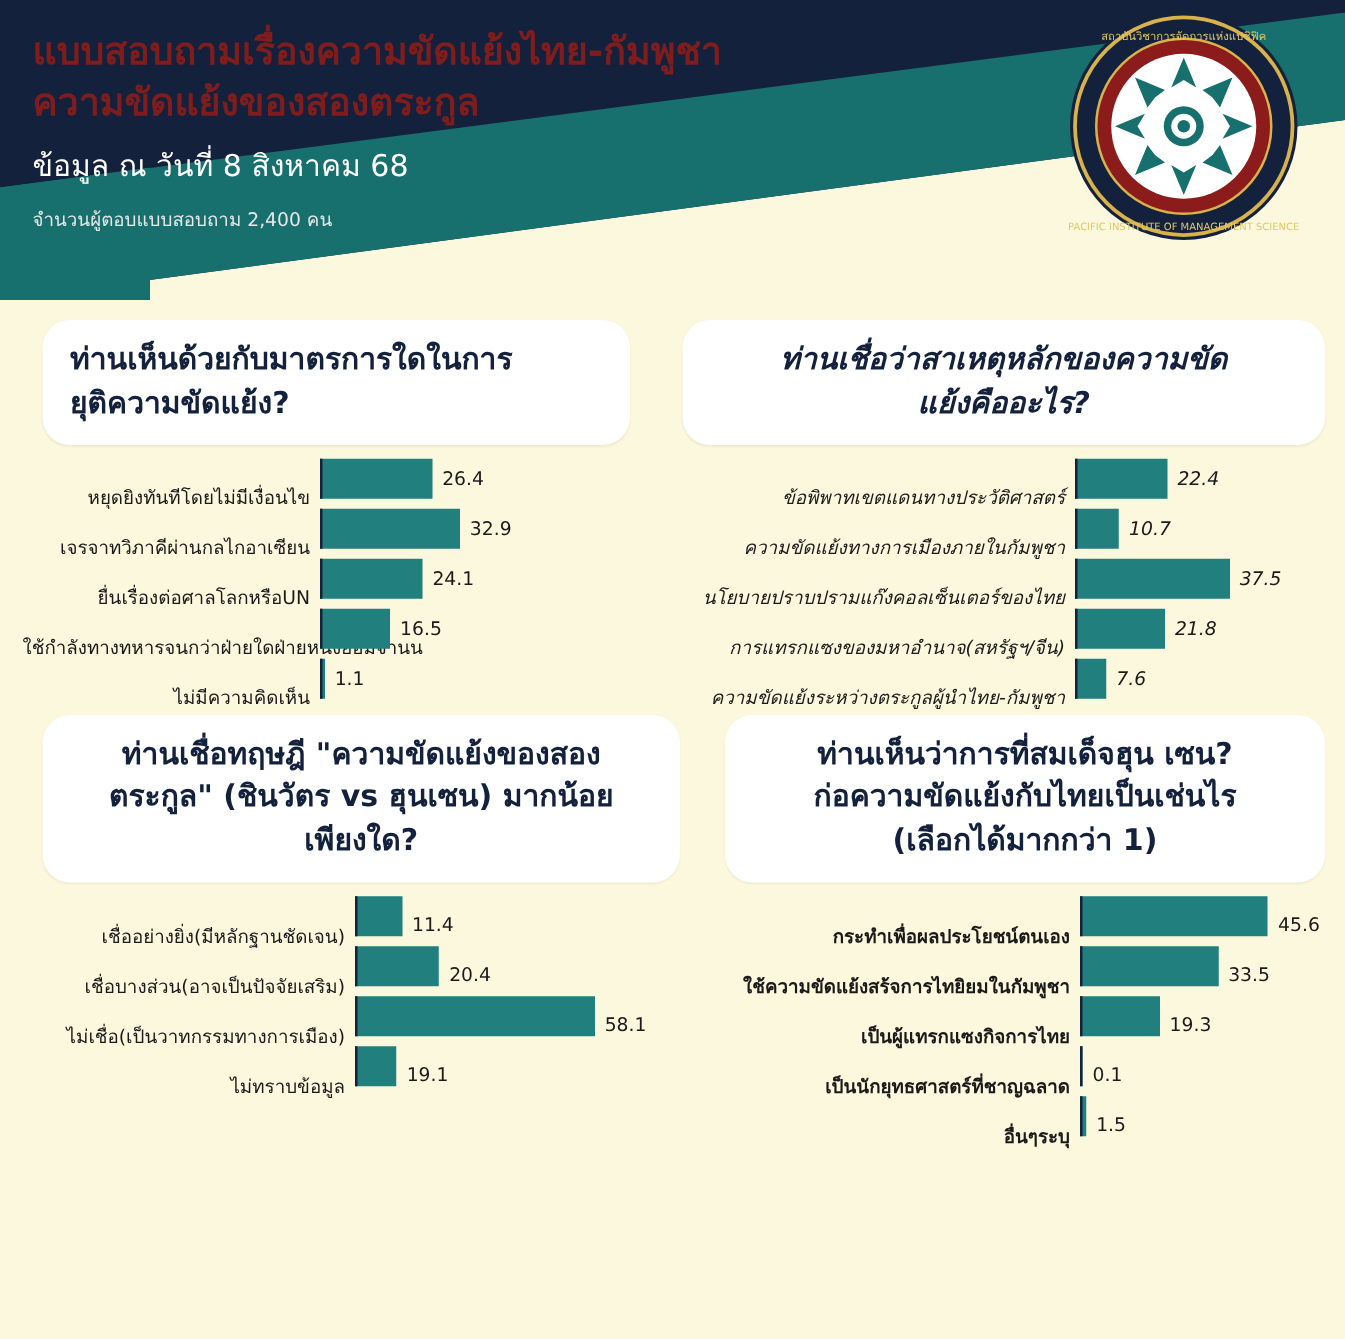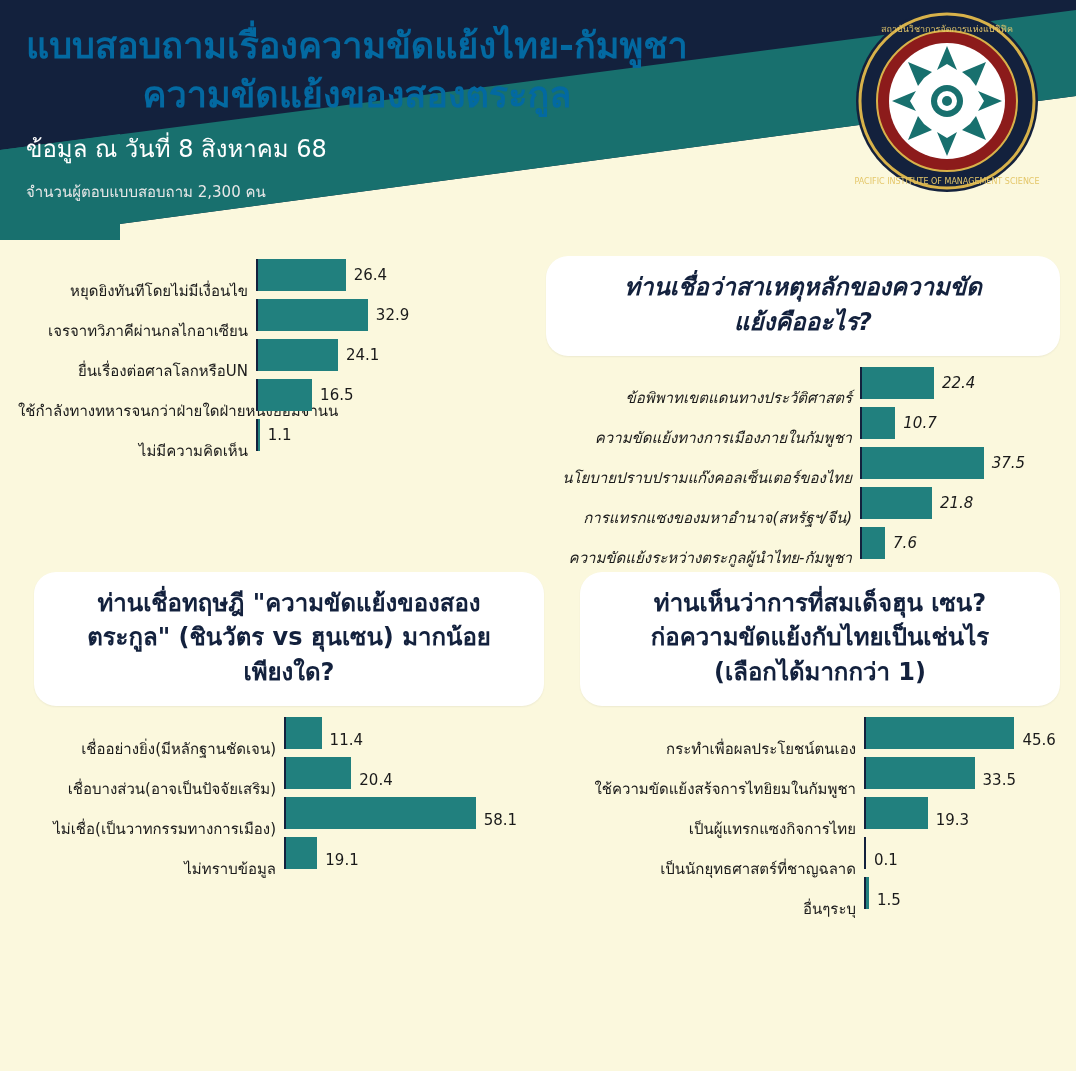--- a/index.html
+++ b/index.html
@@ -45,26 +45,25 @@
     background: #18706e;
     clip-path: polygon(0 150px, 120px 134px, 120px 260px, 0 260px);
   }
   .header-text {
     position: absolute;
     left: 26px; top: 22px;
     z-index: 5;
     color: #ffffff;
   }
   .title-line {
-    font-size: 36px;
+    font-size: 30px;
     font-weight: bold;
     line-height: 1.35;
-    color: #0369a1;
+    color: #7f1d1d;
     white-space: nowrap;
-    text-align: center;
   }
   .subtitle {
     font-size: 24px;
     margin-top: 10px;
     color: #ffffff;
   }
   .respondents {
     font-size: 15px;
     margin-top: 12px;
     color: #e8e8e8;
@@ -141,38 +140,38 @@
     white-space: nowrap;
   }
 
   
   .panel-q1 .bar-label { width: 238px; }
   .panel-q1 .bar-area  { width: 230px; }
   .panel-q2 .bar-label { width: 330px; }
   .panel-q2 .bar-area  { width: 200px; }
   .panel-q3 .bar-label { width: 266px; }
   .panel-q3 .bar-area  { width: 270px; align-items: flex-end; }
-  .panel-q4 .bar-label { width: 300px; }
+  .panel-q4 .bar-label { width: 300px; font-weight: bold; }
   .panel-q4 .bar-area  { width: 200px; align-items: flex-end; }
 
   .bar-area { display: flex; align-items: center; }
 </style>
 </head>
 <body>
 
 <div class="header">
   <div class="header-dark"></div>
   <div class="header-teal"></div>
   <div class="header-teal2"></div>
 
   <div class="header-text">
     <div class="title-line">แบบสอบถามเรื่องความขัดแย้งไทย-กัมพูชา</div>
     <div class="title-line">ความขัดแย้งของสองตระกูล</div>
     <div class="subtitle">ข้อมูล ณ วันที่ 8 สิงหาคม 68</div>
-    <div class="respondents">จำนวนผู้ตอบแบบสอบถาม 2,300 คน</div>
+    <div class="respondents">จำนวนผู้ตอบแบบสอบถาม 2,400 คน</div>
   </div>
 
   <div class="logo-wrap">
     <svg width="186" height="186" viewBox="0 0 186 186">
       <circle cx="93" cy="93" r="91" fill="#13213d"></circle>
       <circle cx="93" cy="93" r="87" fill="none" stroke="#d8b24a" stroke-width="3"></circle>
       <circle cx="93" cy="93" r="70" fill="#8c1b1b"></circle>
       <circle cx="93" cy="93" r="70" fill="none" stroke="#d8b24a" stroke-width="2"></circle>
       <circle cx="93" cy="93" r="58" fill="#ffffff"></circle>
       <g fill="#18706e">
@@ -192,20 +191,24 @@
       <text x="93" y="176" font-size="8" fill="#e4c76a" text-anchor="middle">PACIFIC INSTITUTE OF MANAGEMENT SCIENCE</text>
     </svg>
   </div>
 </div>
 
 <div class="panels">
 
   <div class="row">
 
     <div class="panel panel-q1">
+      <div class="qbox qbox-left">
+        <div class="qbox-text">ท่านเห็นด้วยกับมาตรการใดในการ</div>
+        <div class="qbox-text">ยุติความขัดแย้ง?</div>
+      </div>
       <div class="chart" id="chart-q1">
           <div class="bar-row">
             <div class="bar-label">หยุดยิงทันทีโดยไม่มีเงื่อนไข</div>
             <div class="bar-area">
               <div class="bar-fill" style="width: 89.76px; background: rgb(33, 128, 126);"></div>
               <div class="bar-value">26.4</div>
             </div>
           </div>
           <div class="bar-row">
             <div class="bar-label">เจรจาทวิภาคีผ่านกลไกอาเซียน</div>

